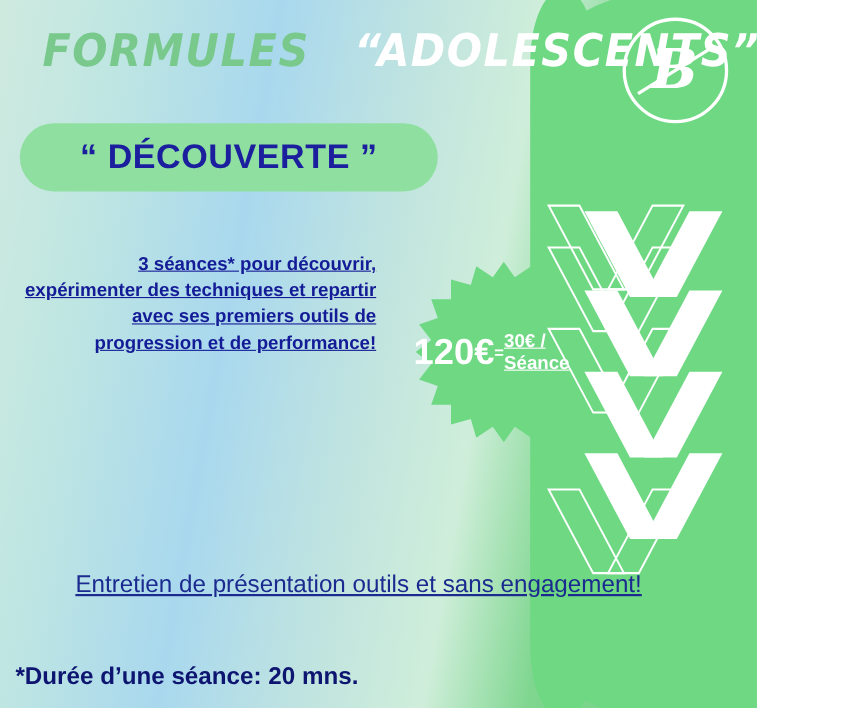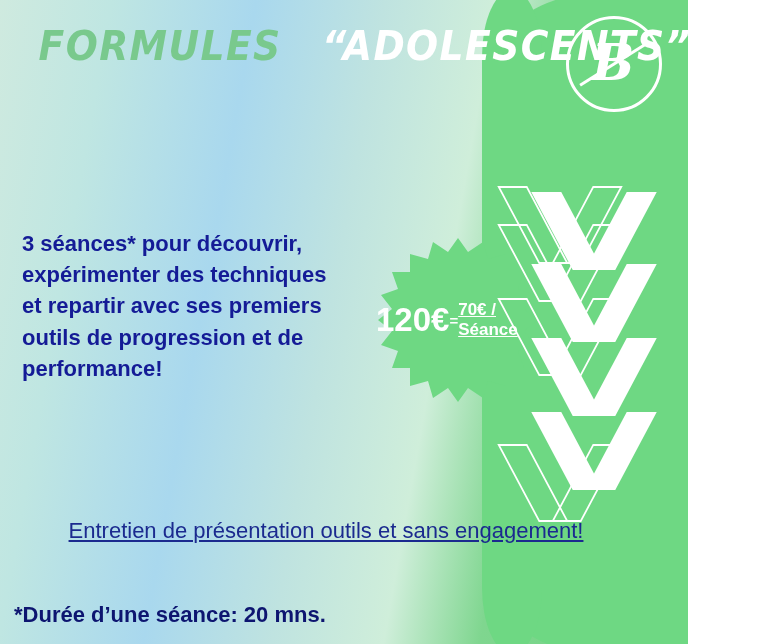--- a/index.html
+++ b/index.html
@@ -114,25 +114,26 @@
     font-weight: bold;
     font-size: 31px;
     letter-spacing: 0.5px;
   }
   
   .body-text {
     position: absolute;
     top: 228px;
     left: 22px;
     width: 320px;
-    text-align: left;
+    text-align: right;
     color: #141b96;
     font-weight: bold;
-    font-size: 22px;
+    font-size: 17px;
     line-height: 1.42;
+    text-decoration: underline;
   }
   
   .burst {
     position: absolute;
     top: 238px;
     left: 376px;
     width: 164px;
     height: 164px;
   }
   .burst svg {
@@ -254,31 +255,34 @@
 
   <div class="headline">
     <span class="h-formules">FORMULES</span><span class="h-ados">“ADOLESCENTS”</span>
   </div>
 
   <div class="logo">
     <div class="logo-letter">B</div>
     <div class="logo-slash"></div>
   </div>
 
+  <div class="pill">
+    <div class="pill-text">“ DÉCOUVERTE ”</div>
+  </div>
 
   <div class="body-text">3 séances* pour découvrir, expérimenter des techniques et repartir avec ses premiers outils de progression et de performance!</div>
 
   <div class="burst">
     <svg width="164" height="164" viewBox="0 0 164 164" aria-hidden="true">
       <polygon points="82,0 92,14 107,4 112,21 130,16 130,34 148,34 142,51 159,57 148,71 162,82 148,93 159,107 142,113 148,130 130,130 130,148 112,143 107,160 92,150 82,164 72,150 57,160 52,143 34,148 34,130 16,130 22,113 5,107 16,93 2,82 16,71 5,57 22,51 16,34 34,34 34,16 52,21 57,4 72,14" fill="#6ed883"></polygon>
     </svg>
     <div class="burst-inner">
       <div class="burst-price">120€</div>
       <div class="burst-eq">=</div>
-      <div class="burst-unit">70€ / Séance</div>
+      <div class="burst-unit">30€ / Séance</div>
     </div>
   </div>
 
   <div class="chev-wrap">
     <div class="chev-out o1"></div>
     <div class="chev-out o2"></div>
     <div class="chev-out o3"></div>
     <div class="chev-out o4"></div>
     <div class="chev c1"></div>
     <div class="chev c2"></div>

